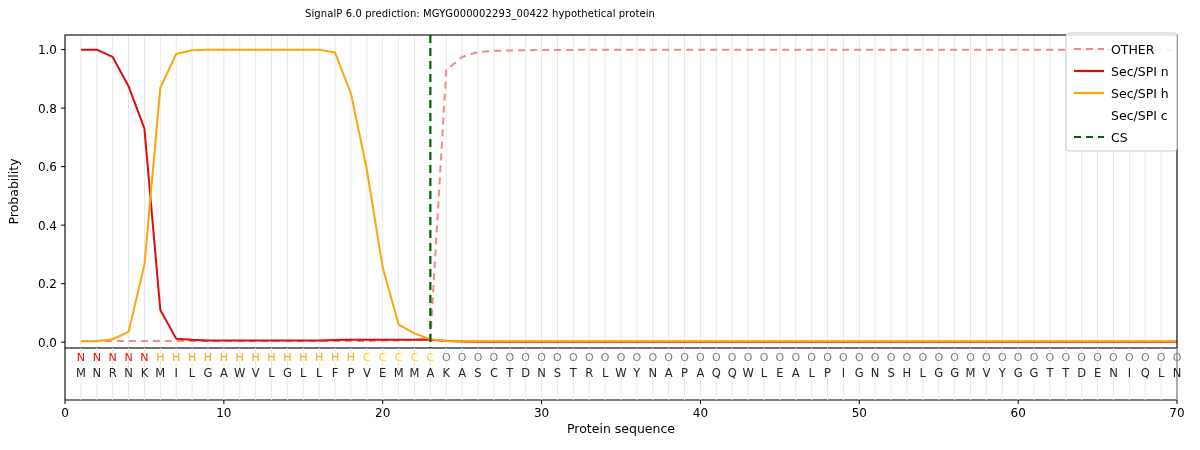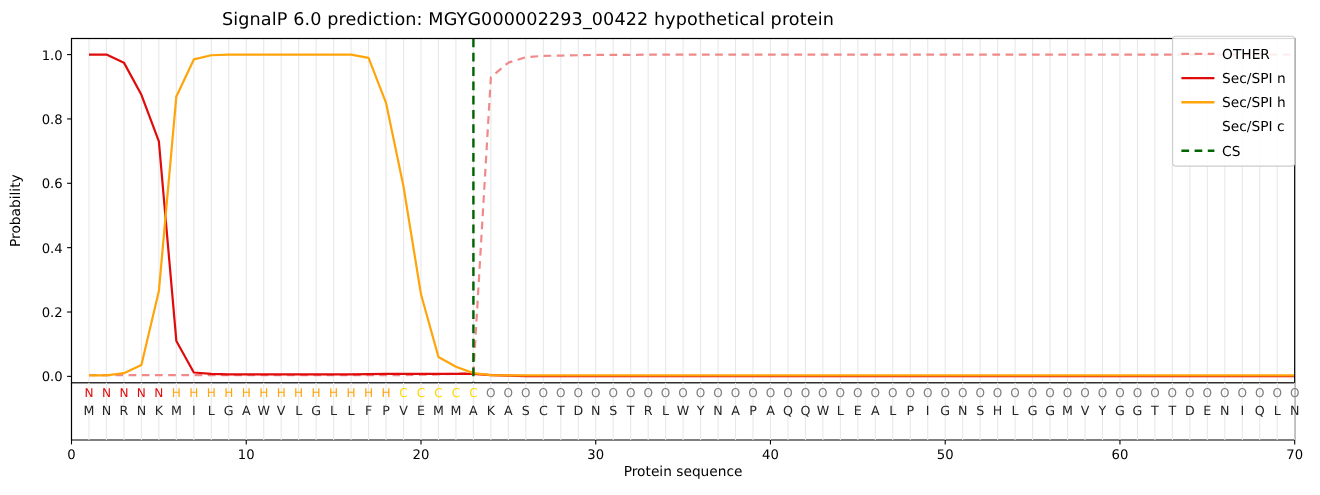--- a/index.html
+++ b/index.html
@@ -4,21 +4,21 @@
 <style>
   html,body{margin:0;padding:0;}
   body{
     width:1200px;height:450px;background:#ffffff;
     font-family:"DejaVu Sans", sans-serif;
     overflow:hidden;
   }
   #root{position:relative;width:1200px;height:450px;}
   .title{
     position:absolute;left:0;top:8px;width:960px;text-align:center;
-    font-size:16px;color:#000;letter-spacing:0.1px;
+    font-size:10px;color:#000;letter-spacing:0.1px;
   }
   svg{position:absolute;left:0;top:0;}
   .axis-label{font-size:12.5px;fill:#000;}
   .tick-text{font-size:12px;fill:#000;}
   .seq-letter{font-size:11.5px;fill:#262626;text-anchor:middle;font-family:"DejaVu Sans",sans-serif;}
   .region-letter{font-size:11px;text-anchor:middle;font-family:"DejaVu Sans",sans-serif;}
   .legend-text{font-size:12.5px;fill:#000;}
 </style>
 </head>
 <body>

